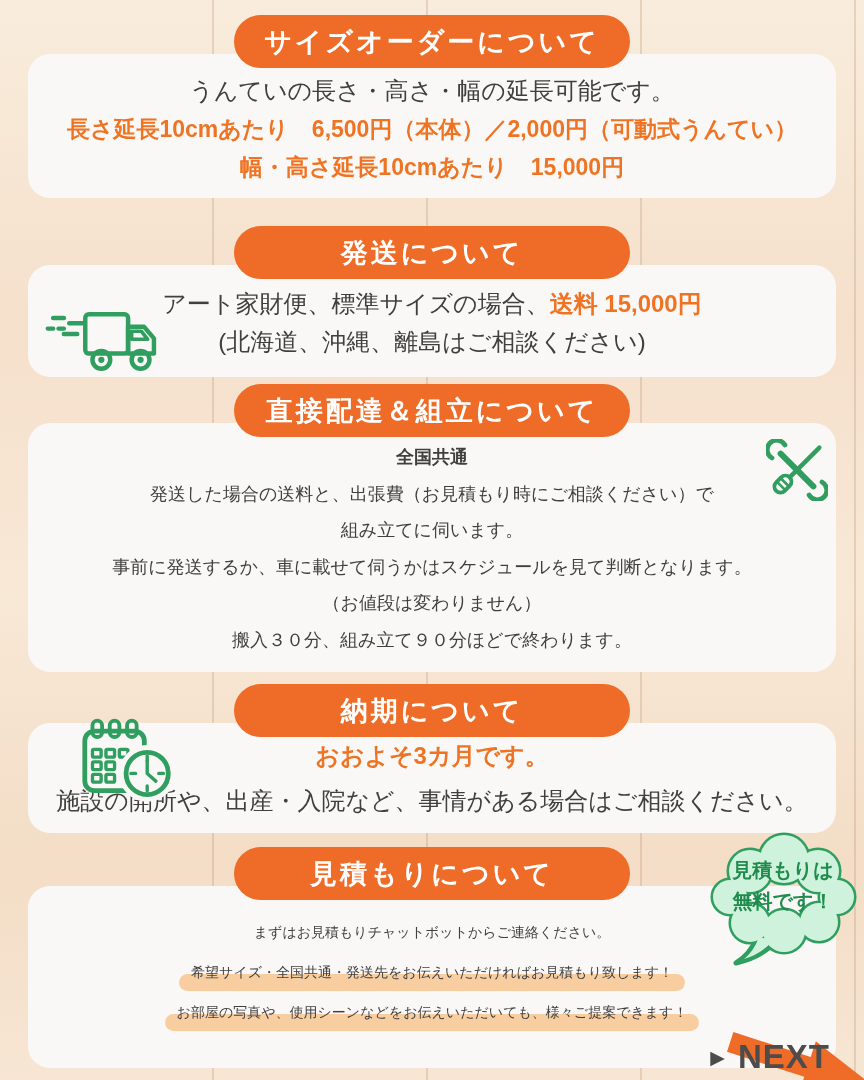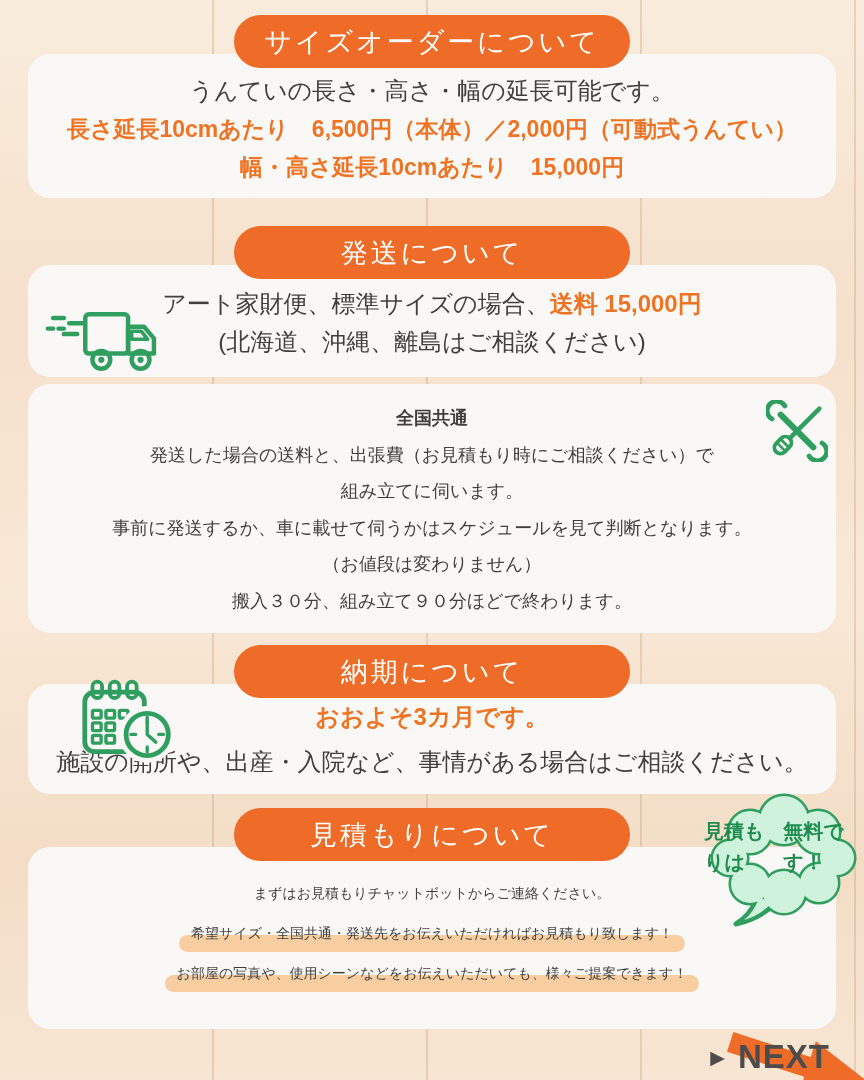--- a/index.html
+++ b/index.html
@@ -26,21 +26,21 @@
       repeating-linear-gradient(90deg, rgba(188,148,116,0) 0 212px, rgba(188,148,116,.30) 212px 214px),
       linear-gradient(180deg,#f9ecdc 0%,#f5e0cb 30%,#f8e8d6 55%,#f3ddc6 80%,#f7e6d3 100%);
     padding-top:15px;
   }
   .section{position:relative;margin:0 28px;}
   .pill{
     position:relative;z-index:2;width:396px;height:53px;
     margin:0 auto -14px auto;background:var(--orange);border-radius:999px;
     display:flex;align-items:center;justify-content:center;
   }
-  .pill-label{color:#ffffff;font-size:27px;font-weight:400;letter-spacing:3px;white-space:nowrap;}
+  .pill-label{color:#ffffff;font-size:27px;font-weight:700;letter-spacing:3px;white-space:nowrap;}
   .card{
     position:relative;background:var(--card);border-radius:22px;
     text-align:center;color:var(--dark);
   }
   .line{white-space:nowrap;}
   .orange-b{color:var(--orange-text);font-weight:700;}
   .bold{font-weight:700;}
 
   
   .card-size{padding:18px 8px 12px;}
@@ -71,21 +71,21 @@
   .card-est{padding:26px 4px 36px;}
   .card-est .line{font-size:14px;line-height:40px;}
   .hl{position:relative;z-index:0;display:inline-block;padding:0 8px;}
   .hl::after{
     content:"";position:absolute;left:-4px;right:-4px;bottom:1px;height:17px;
     background:var(--highlight);border-radius:9px;z-index:-1;
   }
   .bubble{position:absolute;top:-20px;right:-26px;width:158px;height:140px;z-index:3;}
   .bubble svg{position:absolute;inset:0;}
   .bubble-text{
-    position:absolute;inset:0;display:flex;flex-direction:row;
+    position:absolute;inset:0;display:flex;flex-direction:column;
     align-items:center;justify-content:center;padding-bottom:22px;
     color:var(--bubble-text);font-weight:700;font-size:20px;line-height:31px;
   }
 
   
   .next-wrap{position:absolute;right:0;bottom:0;width:250px;height:66px;z-index:5;cursor:pointer;}
   .next-arrow{position:absolute;right:-28px;bottom:-36px;width:175px;height:100px;}
   .next-text{
     position:absolute;right:34px;bottom:4px;z-index:2;
     color:var(--next-text);font-weight:800;font-size:33px;letter-spacing:1px;
@@ -129,20 +129,23 @@
           <circle cx="62" cy="57" r="3.5" fill="#2f9e5f"></circle>
           <circle cx="106" cy="57" r="3.5" fill="#2f9e5f"></circle>
         </svg>
       </span>
       <div class="line"><span>アート家財便、標準サイズの場合、</span><span class="orange-b">送料 15,000円</span></div>
       <div class="line">(北海道、沖縄、離島はご相談ください)</div>
     </div>
   </div>
 
   <div class="section sec-asm">
+    <div class="pill">
+      <span class="pill-label">直接配達＆組立について</span>
+    </div>
     <div class="card card-asm">
       <span class="tools-icon">
         <svg viewBox="0 0 72 72" width="62" height="62">
           <g class="st">
             <line x1="17" y1="17" x2="55" y2="55" stroke-width="7"></line>
             <path d="M22 7 A11 11 0 1 0 7 22" stroke-width="5.5"></path>
             <path d="M65 50 A11 11 0 1 1 50 65" stroke-width="5.5"></path>
             <line x1="28" y1="44" x2="62" y2="10" stroke-width="5"></line>
             <g transform="translate(26,46) rotate(135)">
               <rect x="-2" y="-7" width="22" height="14" rx="7" stroke-width="4.5"></rect>

